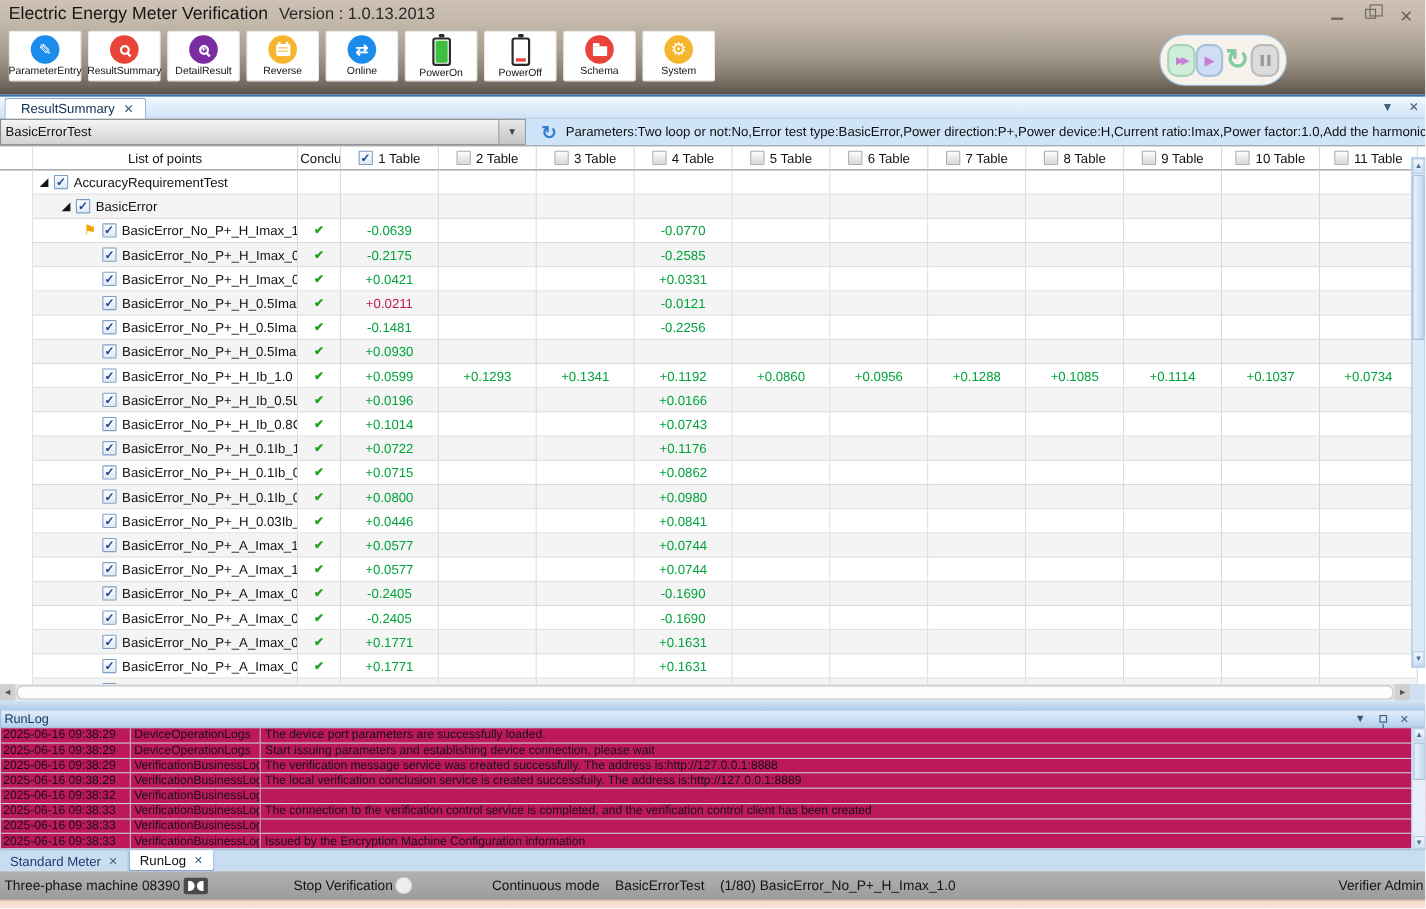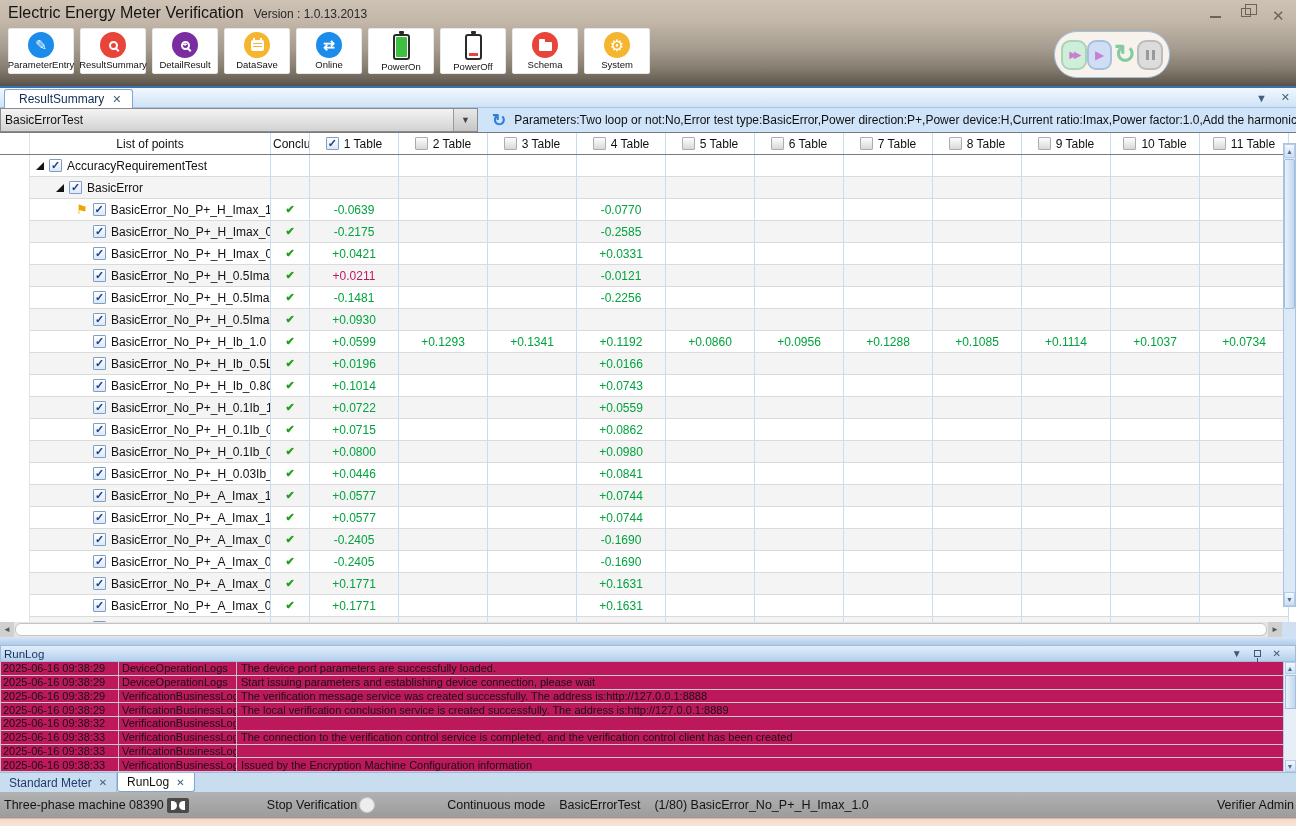--- a/index.html
+++ b/index.html
@@ -4,21 +4,21 @@
 <style>
   * { margin:0; padding:0; box-sizing:border-box; }
   html,body { width:1296px; height:826px; overflow:hidden; font-family:"Liberation Sans", sans-serif; }
   #app { position:relative; width:1296px; height:826px; background:#fff; overflow:hidden; }
 
   
   .chrome { position:absolute; left:0; top:0; width:1296px; height:86px;
             background:linear-gradient(#cdc2b3 0%, #c2b7a8 25%, #a79d90 55%, #887f72 78%, #665e54 95%, #574f47 100%); }
   .titlebar { position:absolute; left:8px; top:4px; display:flex; align-items:baseline; gap:10px; }
   .app-title { font-size:16px; color:#151515; }
-  .app-version { font-size:12px; color:#2a2a2a; }
+  .app-version { font-size:15px; color:#2a2a2a; }
   .winctl { position:absolute; top:7px; right:8px; display:flex; gap:16px; align-items:center; }
   .winctl .wbtn { width:16px; height:14px; position:relative; cursor:default; }
   .min-glyph { position:absolute; left:2px; bottom:3px; width:11px; height:2px; background:#6d6459; }
   .rest-glyph { position:absolute; left:1px; top:1px; width:10px; height:9px; border:1.5px solid #6d6459; background:transparent; }
   .rest-glyph:before { content:""; position:absolute; left:3px; top:-5px; width:10px; height:9px; border:1.5px solid #6d6459; }
   .close-glyph { color:#6d6459; font-size:15px; line-height:14px; }
 
   
   .toolbar { position:absolute; left:8px; top:28px; display:flex; gap:6px; }
   .tbtn { width:66px; height:46px; background:#fff; border:1px solid #e8e8e8; border-radius:2px;
@@ -186,21 +186,21 @@
             <span class="mag">
               <span class="plus">+</span>
             </span>
           </span>
           <span class="lbl">DetailResult</span>
         </div>
         <div class="tbtn">
           <span class="circ" style="background: rgb(245, 181, 46);">
             <span class="cal"></span>
           </span>
-          <span class="lbl">DataSave</span>
+          <span class="lbl">Reverse</span>
         </div>
         <div class="tbtn">
           <span class="circ" style="background: rgb(27, 140, 235);">
             <span class="g-sync">⇄</span>
           </span>
           <span class="lbl">Online</span>
         </div>
         <div class="tbtn">
           <span class="batt">
             <span class="fill-on"></span>
@@ -544,21 +544,21 @@
           <div class="cell c-name" style="padding-left: 63px;">
             <span class="cb">✓</span>
             <span>BasicError_No_P+_H_0.1Ib_1.0</span>
           </div>
           <div class="cell c-conc">
             <span class="passmark" style="color: rgb(33, 161, 33);">✔</span>
           </div>
           <div class="cell c-val" style="color: rgb(0, 163, 60);">+0.0722</div>
           <div class="cell c-val"></div>
           <div class="cell c-val"></div>
-          <div class="cell c-val" style="color: rgb(0, 163, 60);">+0.0559</div>
+          <div class="cell c-val" style="color: rgb(0, 163, 60);">+0.1176</div>
           <div class="cell c-val"></div>
           <div class="cell c-val"></div>
           <div class="cell c-val"></div>
           <div class="cell c-val"></div>
           <div class="cell c-val"></div>
           <div class="cell c-val"></div>
           <div class="cell c-val"></div>
         </div>
         <div class="grow">
           <div class="cell c-gutter"></div>

